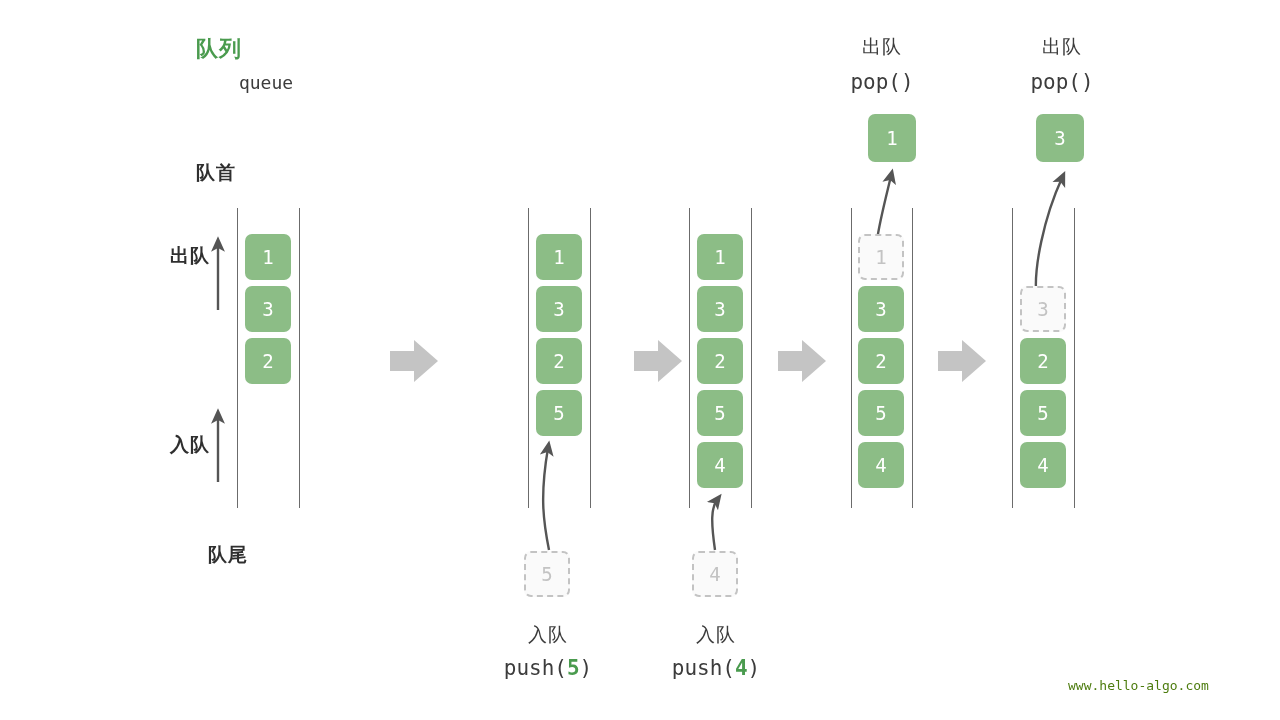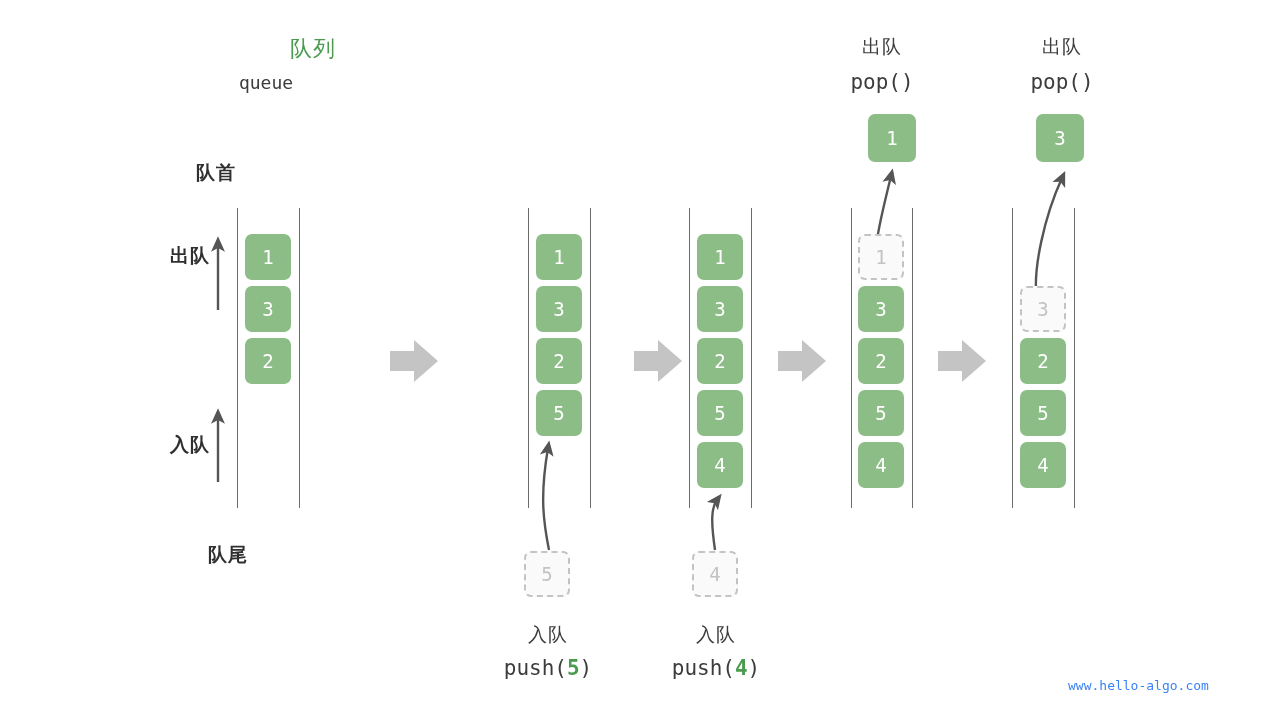--- a/index.html
+++ b/index.html
@@ -19,23 +19,23 @@
     position: absolute;
     left: 0; top: 0;
     width: 1280px;
     height: 720px;
   }
   .abs { position: absolute; }
 
   
   .title-cn {
     font-size: 22px;
-    font-weight: normal;
+    font-weight: bold;
     color: #4a9b4e;
-    text-align: right;
+    text-align: left;
     letter-spacing: 1px;
     white-space: nowrap;
   }
   .title-en {
     font-family: "DejaVu Sans Mono", "Liberation Mono", monospace;
     font-size: 18px;
     color: #3c3c3c;
     text-align: center;
     white-space: nowrap;
   }
@@ -58,21 +58,21 @@
     font-family: "DejaVu Sans Mono", "Liberation Mono", monospace;
     font-size: 21px;
     color: #3c3c3c;
     text-align: center;
     white-space: nowrap;
   }
   .op-code .num { color: #4a9b4e; font-weight: bold; }
   .watermark {
     font-family: "DejaVu Sans Mono", "Liberation Mono", monospace;
     font-size: 13px;
-    color: #3b82f6;
+    color: #4d7c0f;
     white-space: nowrap;
   }
 
   
   .rail {
     width: 1px;
     background: #6b6b6b;
   }
 
   

